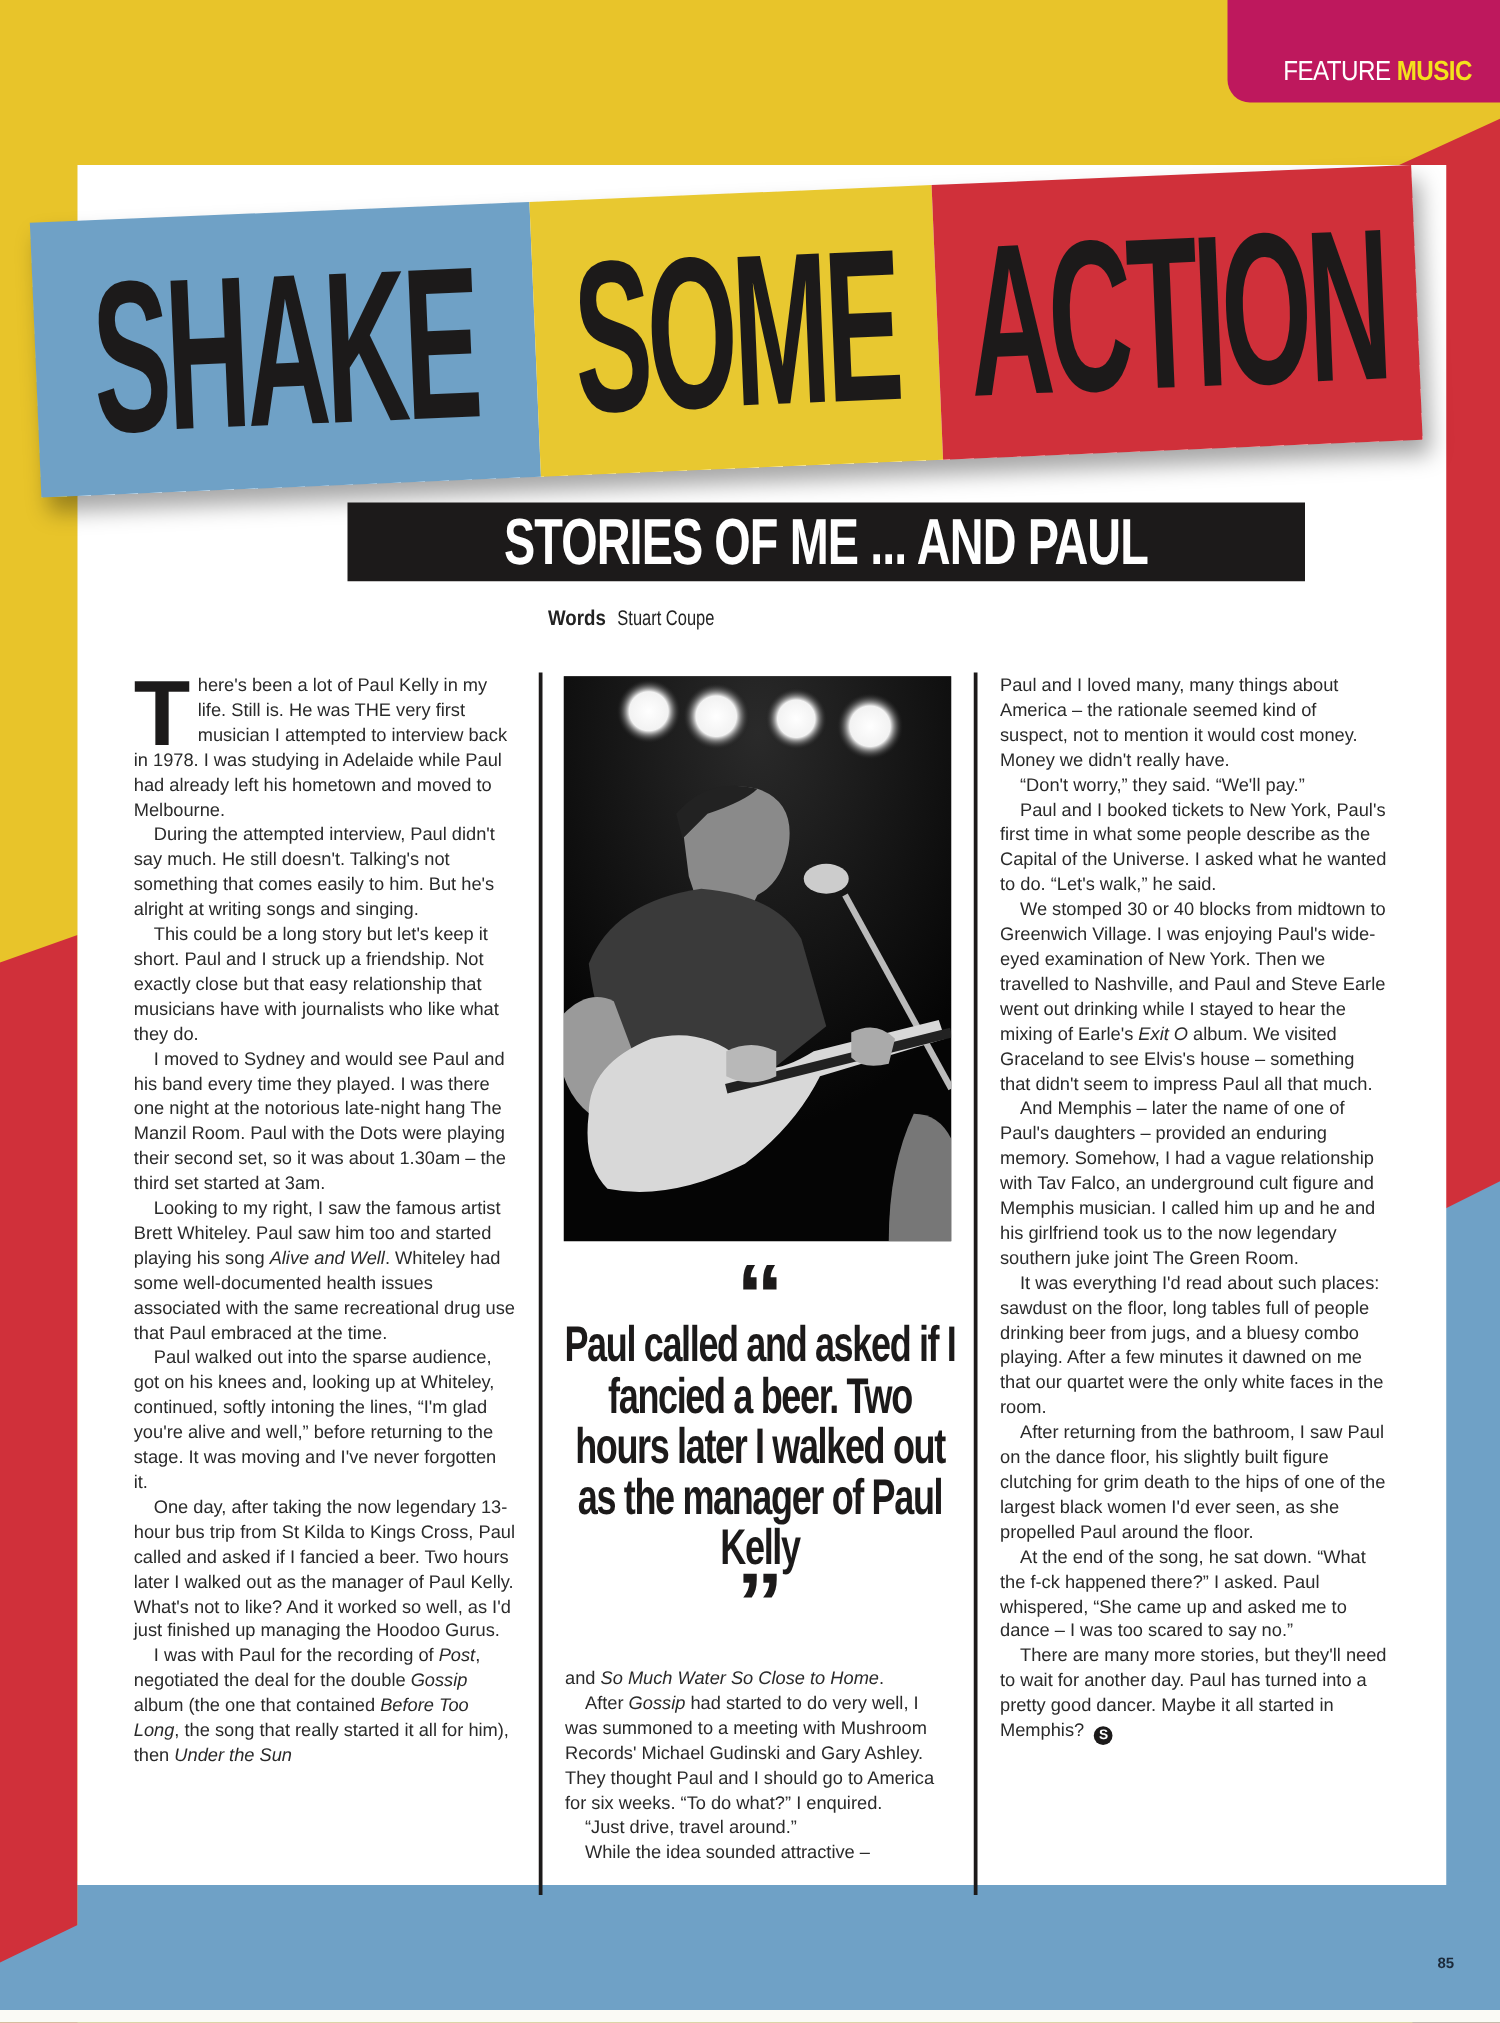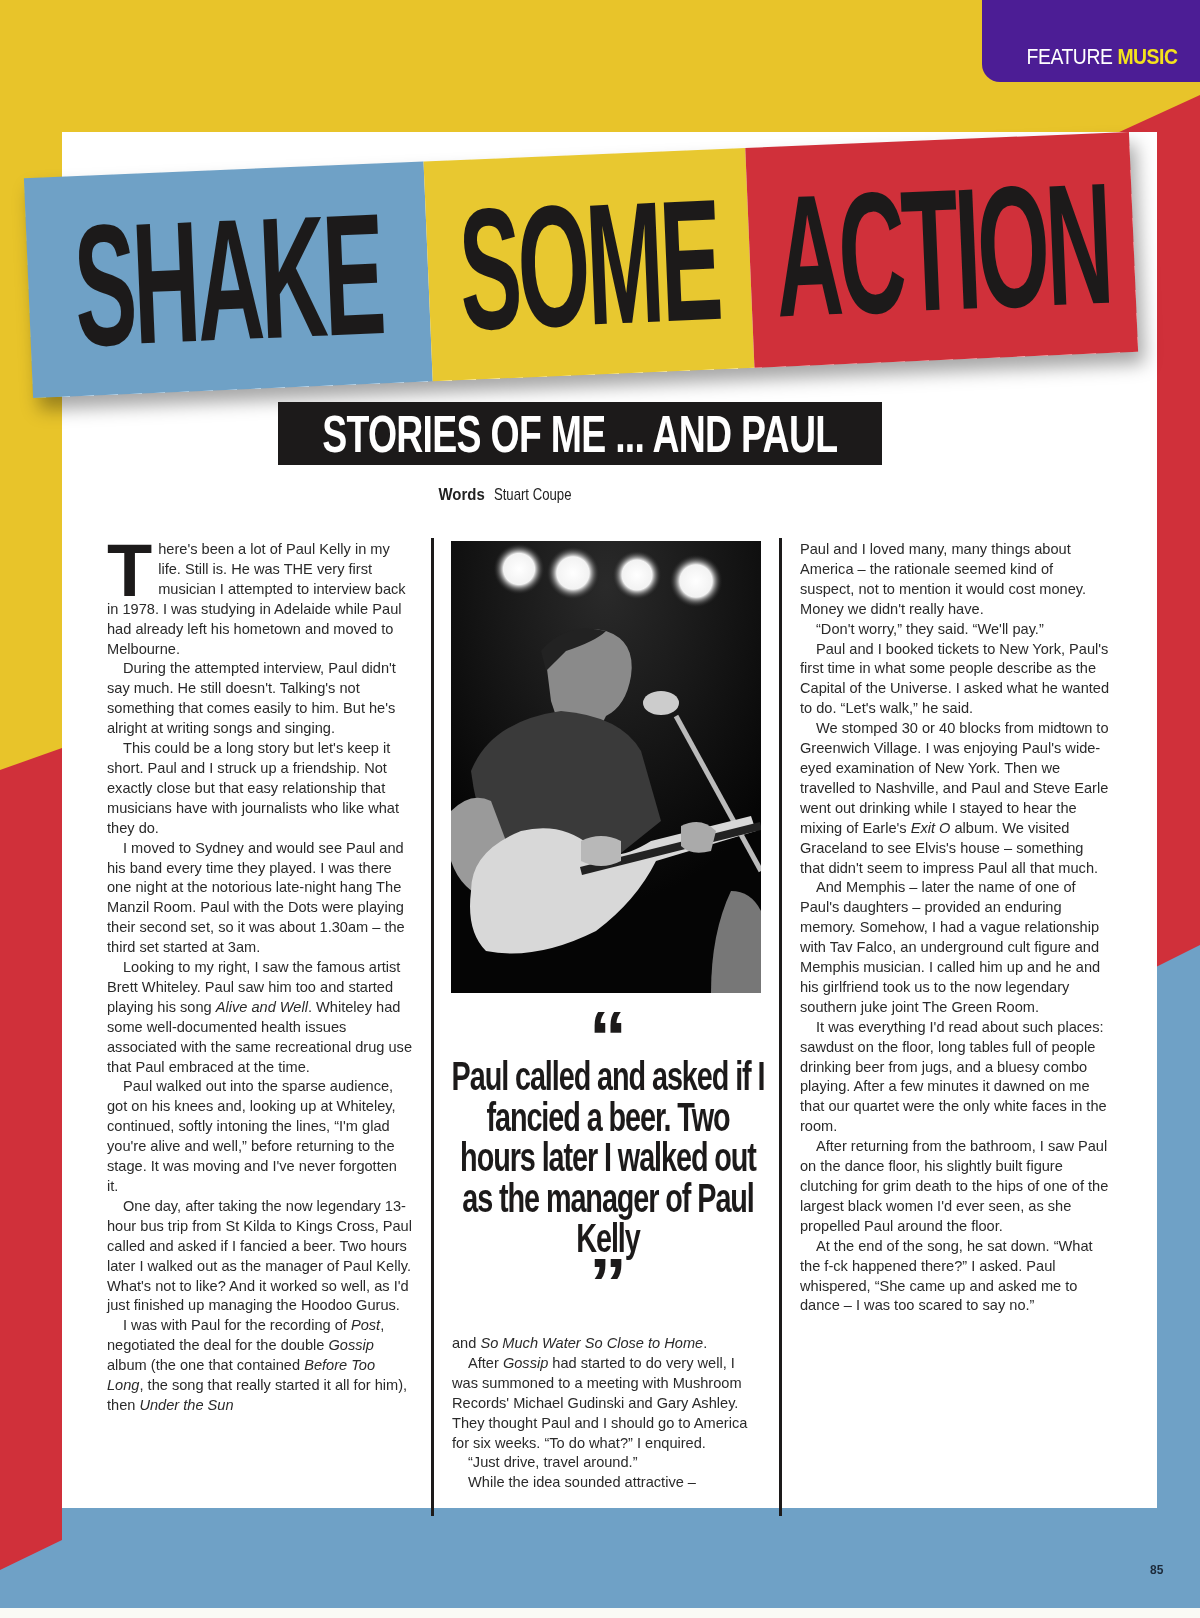--- a/index.html
+++ b/index.html
@@ -1,29 +1,29 @@
 <!DOCTYPE html>
 <html><head>
   <meta charset="utf-8">
   <style>
     html, body { margin:0; padding:0; }
     body { width:1200px; height:1618px; position:relative; overflow:hidden; background:#e8c42a; font-family:"Liberation Sans", sans-serif; }
     .bg { position:absolute; inset:0; }
     .bg svg { width:1200px; height:1618px; display:block; }
-    .tab { position:absolute; top:0; left:982px; width:218px; height:82px; background:#4c1d95; border-bottom-left-radius:18px; }
+    .tab { position:absolute; top:0; left:982px; width:218px; height:82px; background:#be185d; border-bottom-left-radius:18px; }
     .tab-text { position:absolute; right:22px; top:44px; font-family:"Liberation Sans", sans-serif; font-size:22px; color:#fff; letter-spacing:-0.5px; transform:scaleX(0.88); transform-origin:right center; white-space:nowrap; }
     .tab-text b { color:#f4e21c; font-weight:900; }
     .panel { position:absolute; left:62px; top:132px; width:1095px; height:1376px; background:#fff; }
     .banner { position:absolute; left:28px; top:155px; width:1106px; height:220px; transform:rotate(-2.4deg); transform-origin:center; display:flex; box-shadow:6px 12px 18px rgba(0,0,0,0.35); }
     .banner .seg { height:100%; display:flex; align-items:center; justify-content:center; overflow:hidden; }
     .banner .seg span { font-family:"Liberation Sans", sans-serif; font-weight:900; color:#1c1a1a; font-size:150px; letter-spacing:-6px; display:inline-block; transform:scaleX(0.62) scaleY(1.15); white-space:nowrap; }
     .seg.blue { background:#6fa1c6; width:400px; }
     .seg.yellow { background:#e8c830; width:322px; }
     .seg.red { background:#d0303a; width:384px; }
-    .subhead { position:absolute; left:278px; top:402px; width:604px; height:63px; background:#1c1a1a; color:#fff; display:flex; align-items:center; justify-content:center; }
+    .subhead { position:absolute; left:278px; top:402px; width:766px; height:63px; background:#1c1a1a; color:#fff; display:flex; align-items:center; justify-content:center; }
     .subhead span { font-family:"Liberation Sans", sans-serif; font-weight:700; font-size:52px; letter-spacing:-1px; transform:scaleX(0.72); display:inline-block; white-space:nowrap; }
     .byline { position:absolute; left:0; width:1016px; top:485px; text-align:center; font-size:17px; color:#222; }
     .byline span { display:inline-block; transform:scaleX(0.88); }
     .byline b { font-weight:700; }
     .col { position:absolute; font-size:14.6px; line-height:19.9px; color:#2a2a2a; }
     .col p { margin:0; text-indent:16px; }
     .col p.first { text-indent:0; }
     .col i { }
     .col1 { left:107px; top:540px; width:305px; }
     .col2 { left:452px; top:1334px; width:310px; }
@@ -139,15 +139,16 @@
 
 <div class="col col3">
   <p class="first">Paul and I loved many, many things about America – the rationale seemed kind of suspect, not to mention it would cost money. Money we didn't really have.</p>
   <p>“Don't worry,” they said. “We'll pay.”</p>
   <p>Paul and I booked tickets to New York, Paul's first time in what some people describe as the Capital of the Universe. I asked what he wanted to do. “Let's walk,” he said.</p>
   <p><span>We stomped 30 or 40 blocks from midtown to Greenwich Village. I was enjoying Paul's wide-eyed examination of New York. Then we travelled to Nashville, and Paul and Steve Earle went out drinking while I stayed to hear the mixing of Earle's </span><i>Exit O</i><span> album. We visited Graceland to see Elvis's house – something that didn't seem to impress Paul all that much.</span></p>
   <p>And Memphis – later the name of one of Paul's daughters – provided an enduring memory. Somehow, I had a vague relationship with Tav Falco, an underground cult figure and Memphis musician. I called him up and he and his girlfriend took us to the now legendary southern juke joint The Green Room.</p>
   <p>It was everything I'd read about such places: sawdust on the floor, long tables full of people drinking beer from jugs, and a bluesy combo playing. After a few minutes it dawned on me that our quartet were the only white faces in the room.</p>
   <p>After returning from the bathroom, I saw Paul on the dance floor, his slightly built figure clutching for grim death to the hips of one of the largest black women I'd ever seen, as she propelled Paul around the floor.</p>
   <p>At the end of the song, he sat down. “What the f-ck happened there?” I asked. Paul whispered, “She came up and asked me to dance – I was too scared to say no.”</p>
+  <p><span>There are many more stories, but they'll need to wait for another day. Paul has turned into a pretty good dancer. Maybe it all started in Memphis?</span><span class="endmark">S</span></p>
 </div>
 
 <div class="pagenum">85</div>
 
 </body></html>

